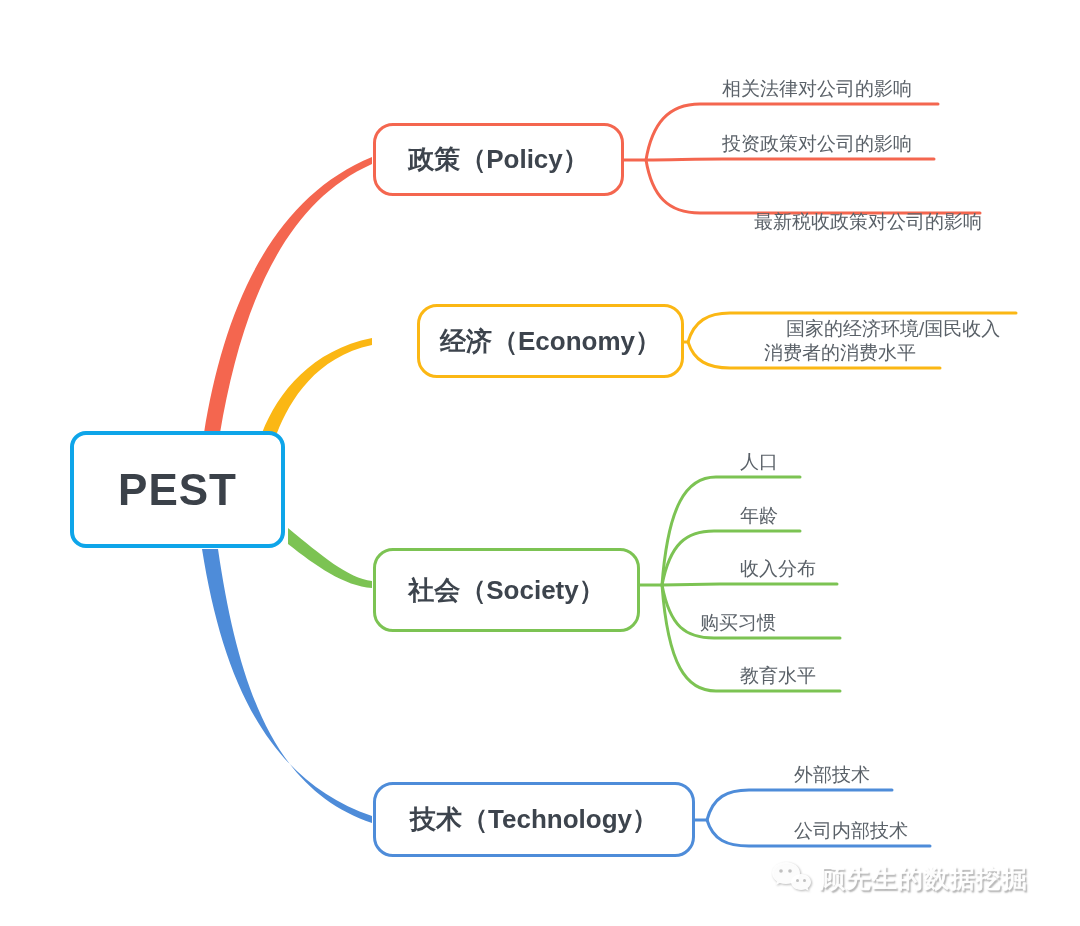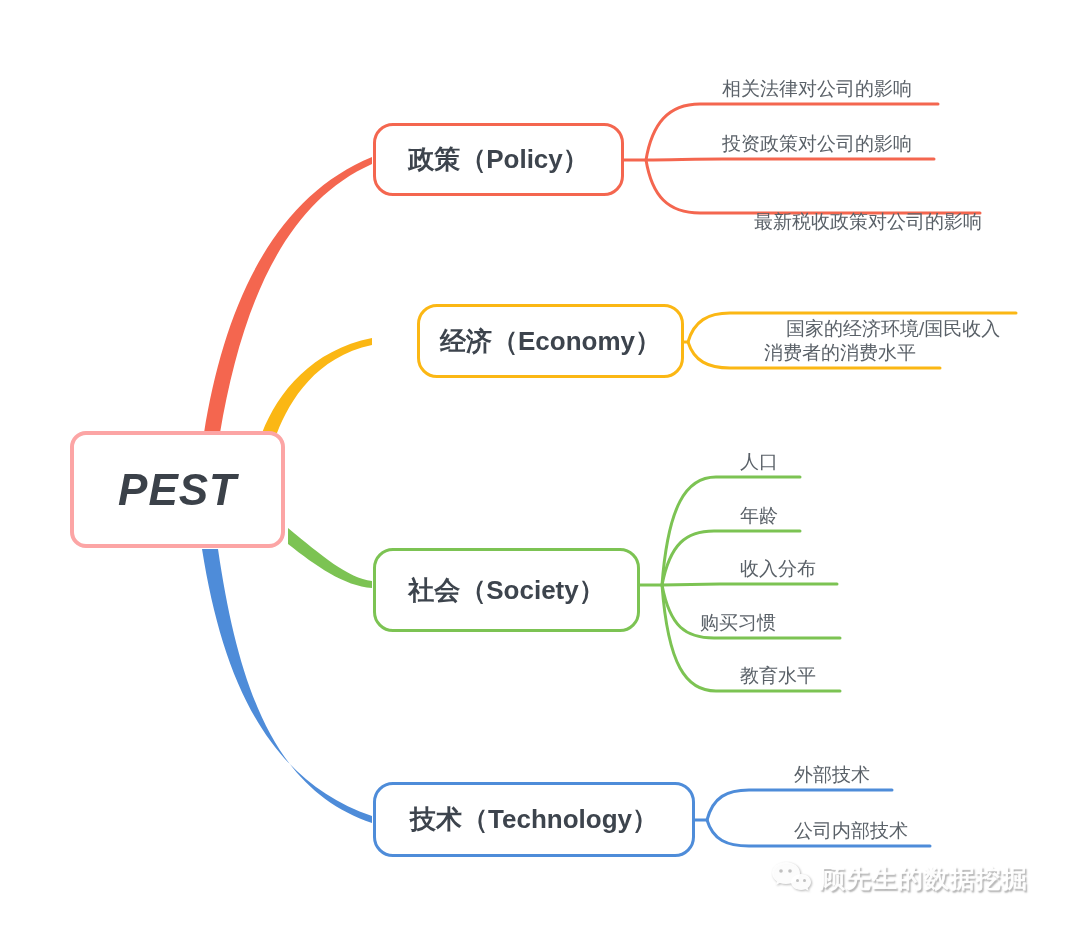--- a/index.html
+++ b/index.html
@@ -11,22 +11,22 @@
   }
   svg.links { position:absolute; left:0; top:0; z-index:1; }
 
   .node {
     position:absolute; z-index:3;
     background:#ffffff;
     display:flex; align-items:center; justify-content:center;
     color:#3d444d; font-weight:bold;
   }
   .node.root {
-    border:4px solid #fca5a5; border-radius:16px;
-    font-size:44px; letter-spacing:1px; color:#3b4149;font-style:italic;
+    border:4px solid #0ea5e9; border-radius:16px;
+    font-size:44px; letter-spacing:1px; color:#3b4149;
   }
   .node.topic { border:3px solid; border-radius:20px; font-size:26px; }
   .node.topic.red    { border-color:#f4664f; }
   .node.topic.yellow { border-color:#fbb714; }
   .node.topic.green  { border-color:#7cc353; }
   .node.topic.blue   { border-color:#4e8cd9; }
 
   .leaf {
     position:absolute; z-index:6;
     font-size:19px; line-height:24px; color:#5a6168;

